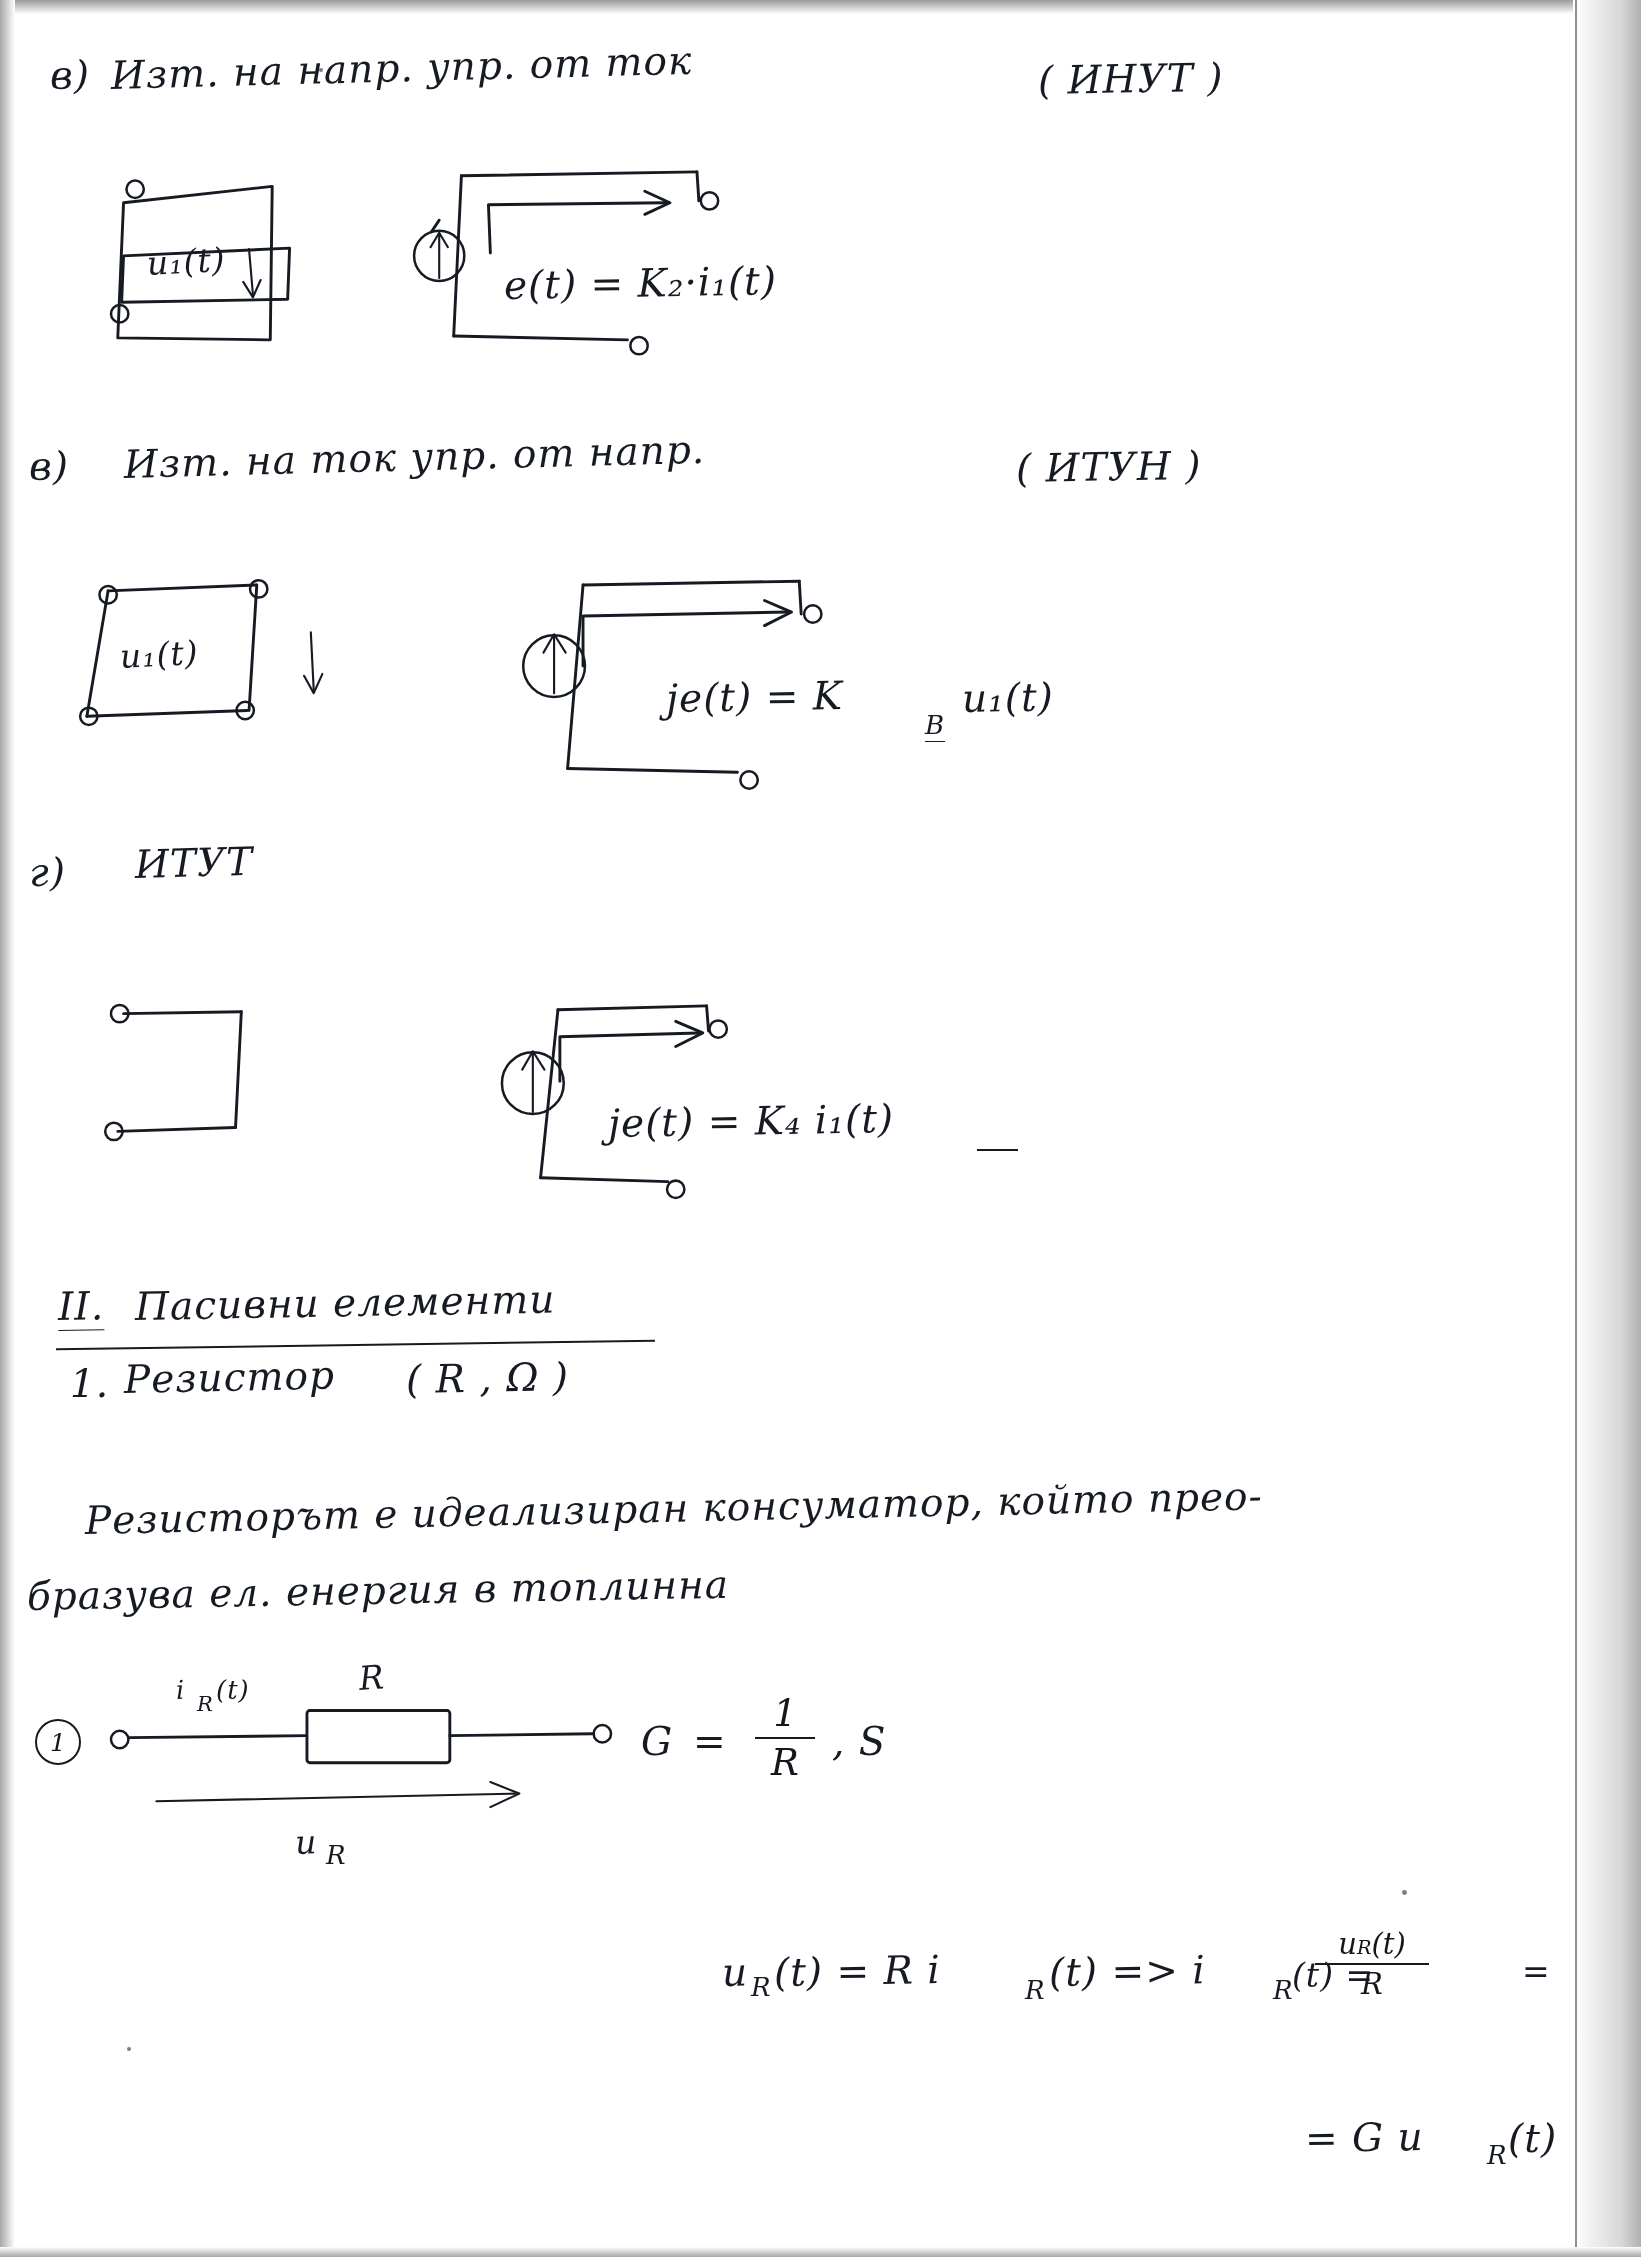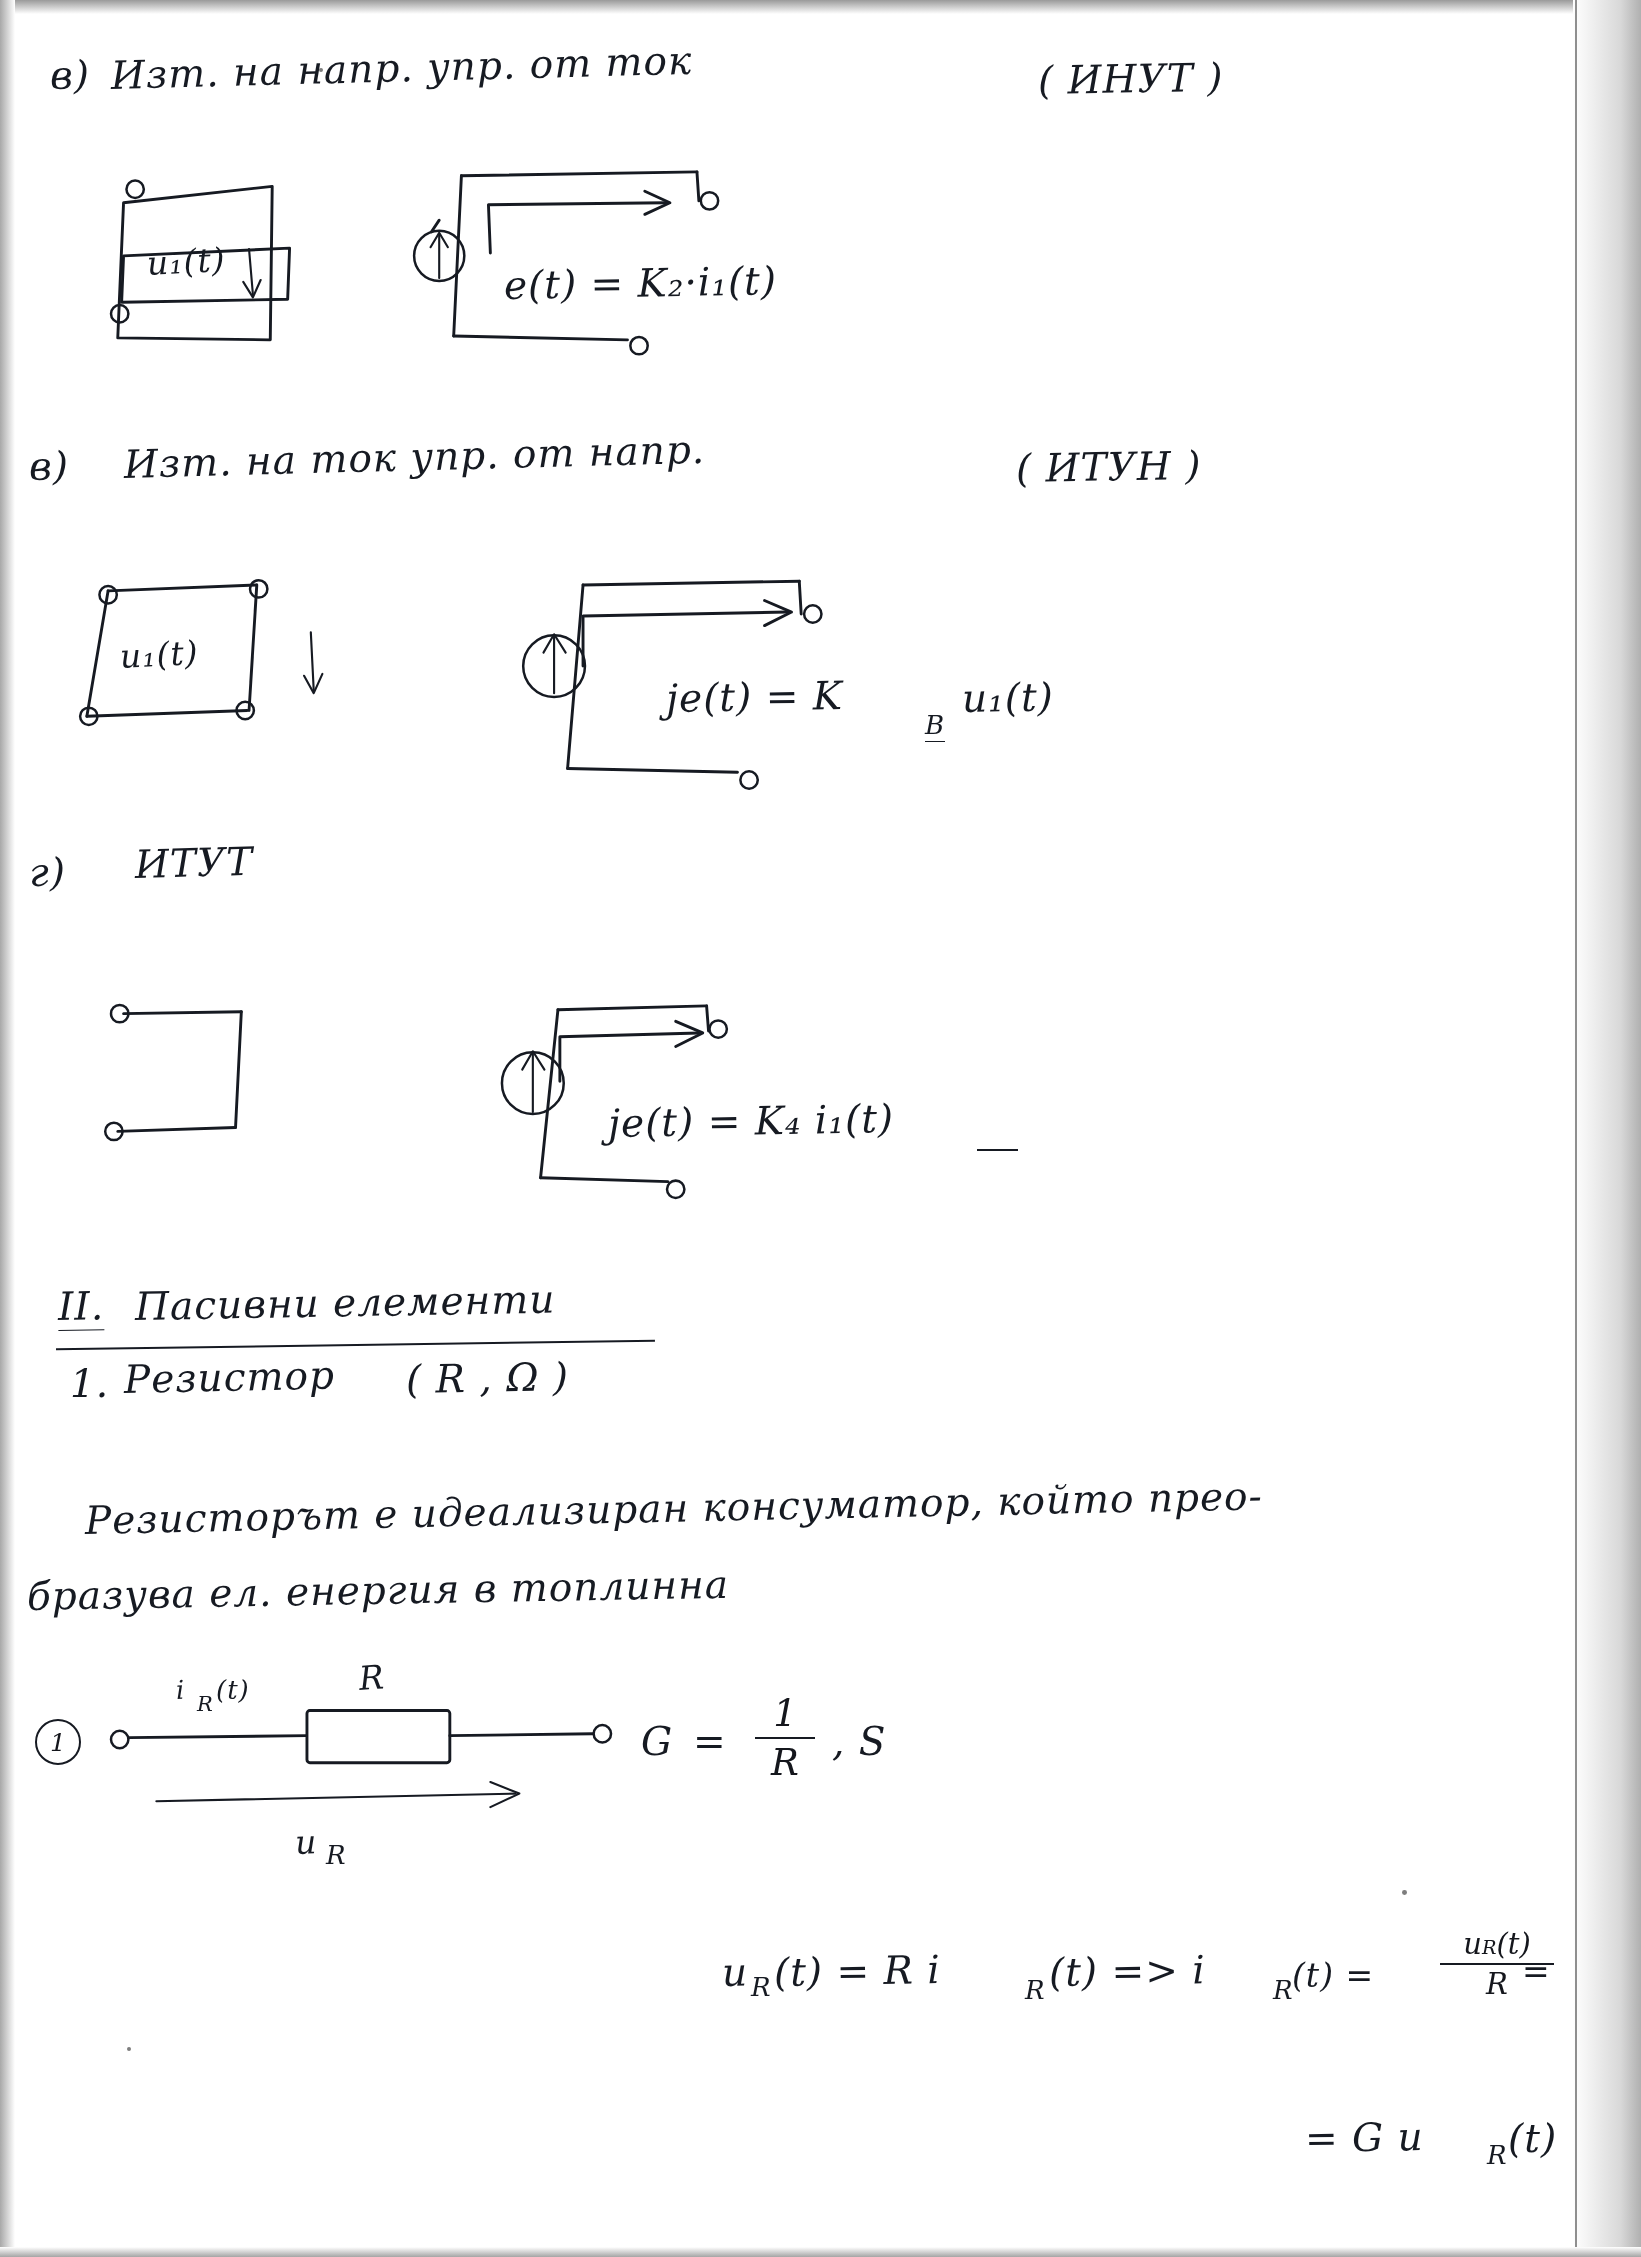--- a/index.html
+++ b/index.html
@@ -236,21 +236,21 @@
   <div class="hw big" style="left:832px; top:1719px;">, S</div>
 
   <div class="hw big" style="left:722px; top:1950px; transform: rotate(-1deg);">u</div>
   <div class="hw sm" style="left:751px; top:1972px;">R</div>
   <div class="hw big" style="left:774px; top:1950px; transform: rotate(-1deg);">(t)  = R i</div>
   <div class="hw sm" style="left:1025px; top:1975px;">R</div>
   <div class="hw big" style="left:1049px; top:1950px; transform: rotate(-1deg);">(t) =&gt;  i</div>
   <div class="hw sm" style="left:1273px; top:1975px;">R</div>
   <div class="hw med" style="left:1292px; top:1956px;">(t) =</div>
 
-  <div class="frac" style="left:1440px; top:1927px; width:114px; font-size:29px;">
+  <div class="frac" style="left:1315px; top:1927px; width:114px; font-size:29px;">
     <span class="num">
       <span>u</span><span style="font-size:19.3px;">R</span><span>(t)</span>
     </span>
     <span class="bar"></span>
     <span class="den">R</span>
   </div>
   <div class="hw med" style="left:1522px; top:1952px;">=</div>
 
   <div class="hw big" style="left:1305px; top:2116px; transform: rotate(-1deg);">=  G u</div>
   <div class="hw sm" style="left:1487px; top:2140px;">R</div>

